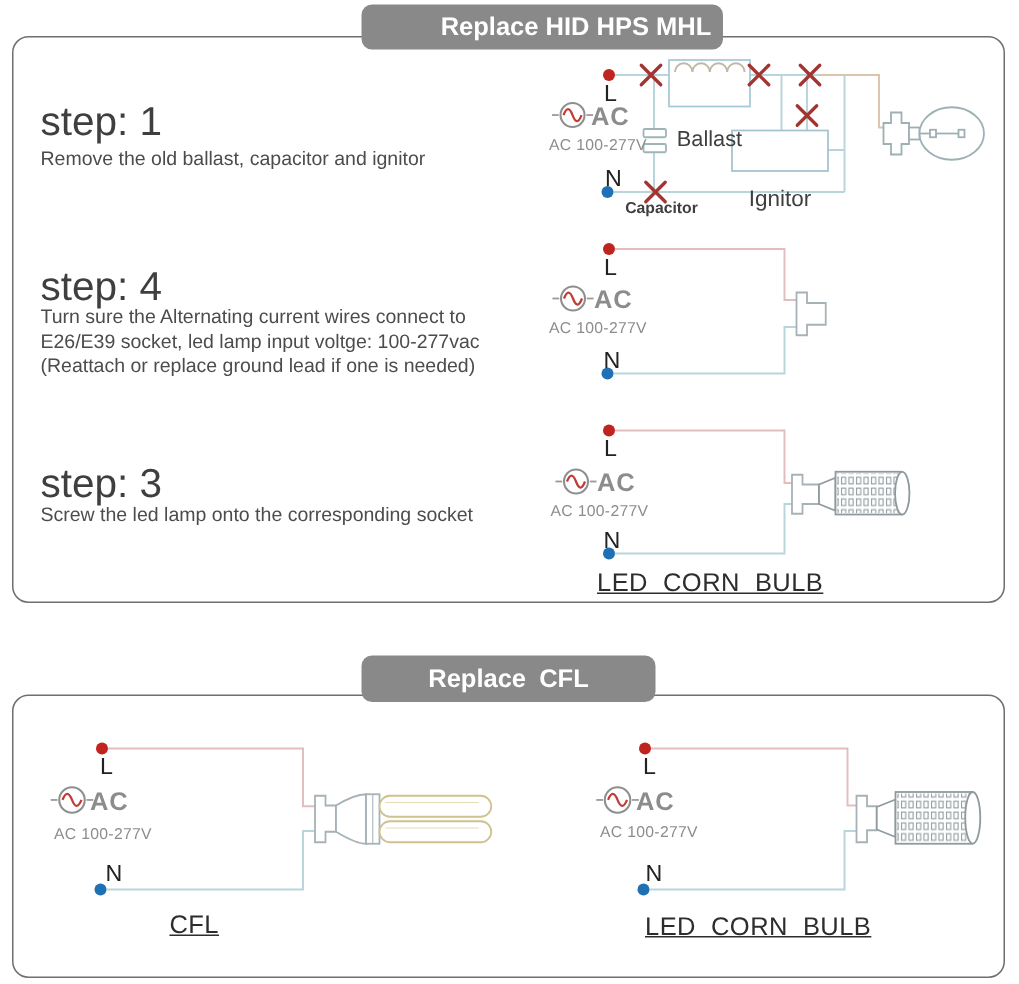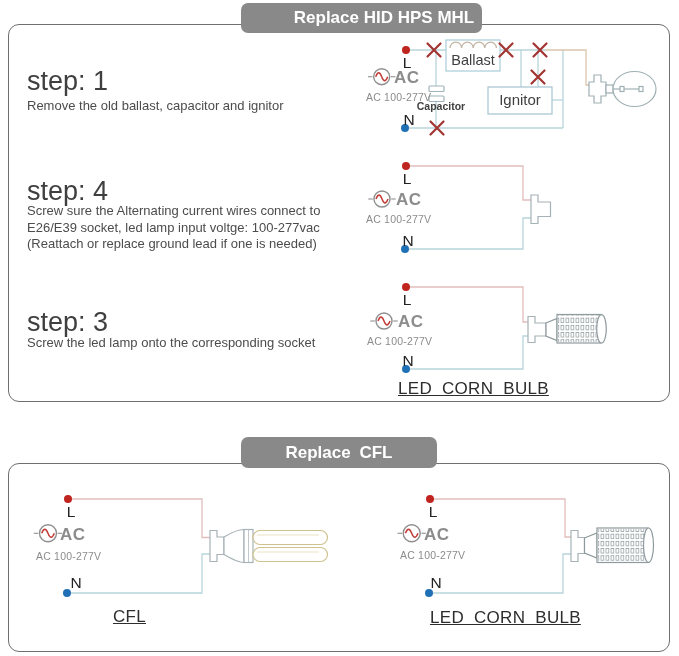--- a/index.html
+++ b/index.html
@@ -23,42 +23,42 @@
   .step-title{
     position:absolute;left:27px;font-size:27px;color:#3f3f3f;line-height:28px;white-space:nowrap;
   }
   .step-lines{
     position:absolute;left:27px;font-size:13px;color:#4c4c4c;line-height:16.5px;white-space:nowrap;
   }
   .lbl{position:absolute;white-space:nowrap;}
   .ln{font-size:15.5px;color:#222;text-align:center;width:16px;}
   .ac{font-size:17px;font-weight:bold;color:#8c8c8c;letter-spacing:0.5px;}
   .volt{font-size:10.5px;color:#8c8c8c;letter-spacing:0.2px;}
-  .comp{color:#3f3f3f;text-align:center;}
+  .comp{color:#3f3f3f;text-align:center;margin-top:33px;}
   .caption{font-size:17px;font-weight:500;color:#2d2d2d;text-align:center;word-spacing:5px;letter-spacing:0.3px;text-decoration:underline;}
   svg{position:absolute;overflow:visible;}
 </style>
 </head>
 <body>
 
 <div class="stage">
 
   <div class="panel p1"></div>
   <div class="badge b1">
     <span>Replace HID HPS MHL</span>
   </div>
 
   <div class="step-title" style="top:67px">step: 1</div>
   <div class="step-lines" style="top:98px">
     <div>Remove the old ballast, capacitor and ignitor</div>
   </div>
 
   <div class="step-title" style="top:177px">step: 4</div>
   <div class="step-lines" style="top:203px">
-    <div>Screw sure the Alternating current wires connect to</div>
+    <div>Turn sure the Alternating current wires connect to</div>
     <div>E26/E39 socket, led lamp input voltge: 100-277vac</div>
     <div>(Reattach or replace ground lead if one is needed)</div>
   </div>
 
   <div class="step-title" style="top:308px">step: 3</div>
   <div class="step-lines" style="top:335px">
     <div>Screw the led lamp onto the corresponding socket</div>
   </div>
 
   <svg style="left:360px;top:34px" width="312" height="110" viewBox="360 34 312 110">

